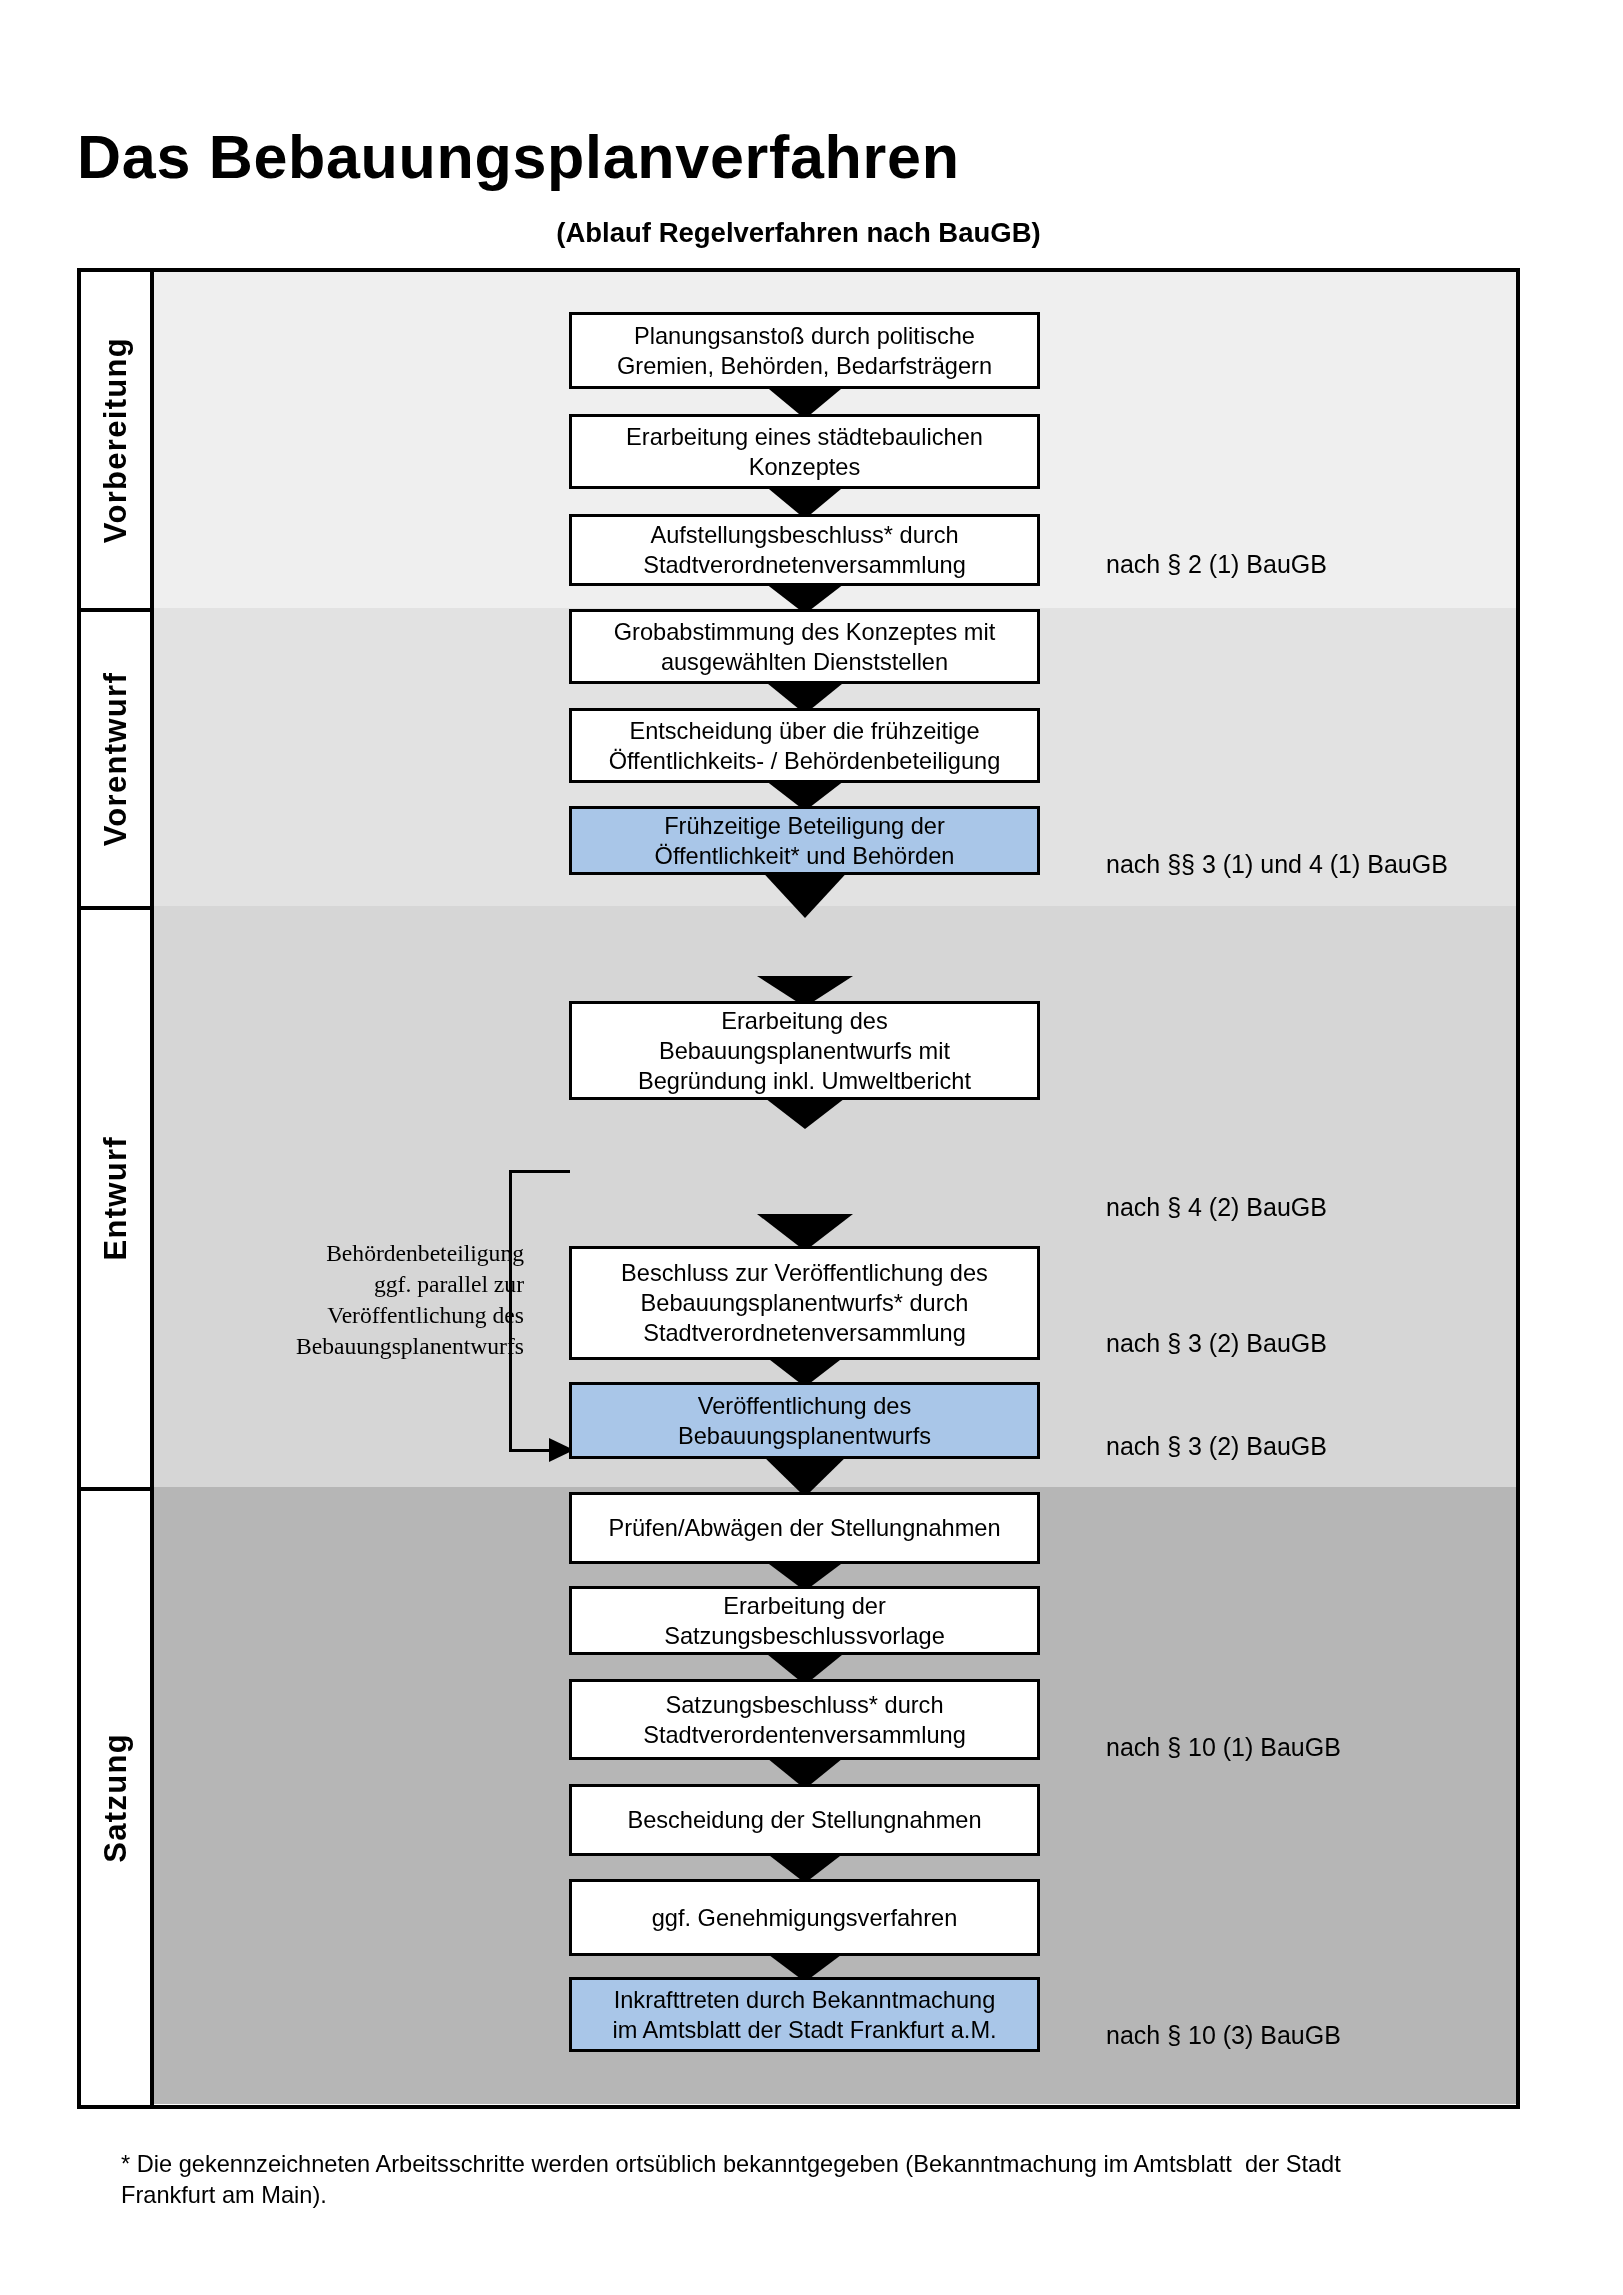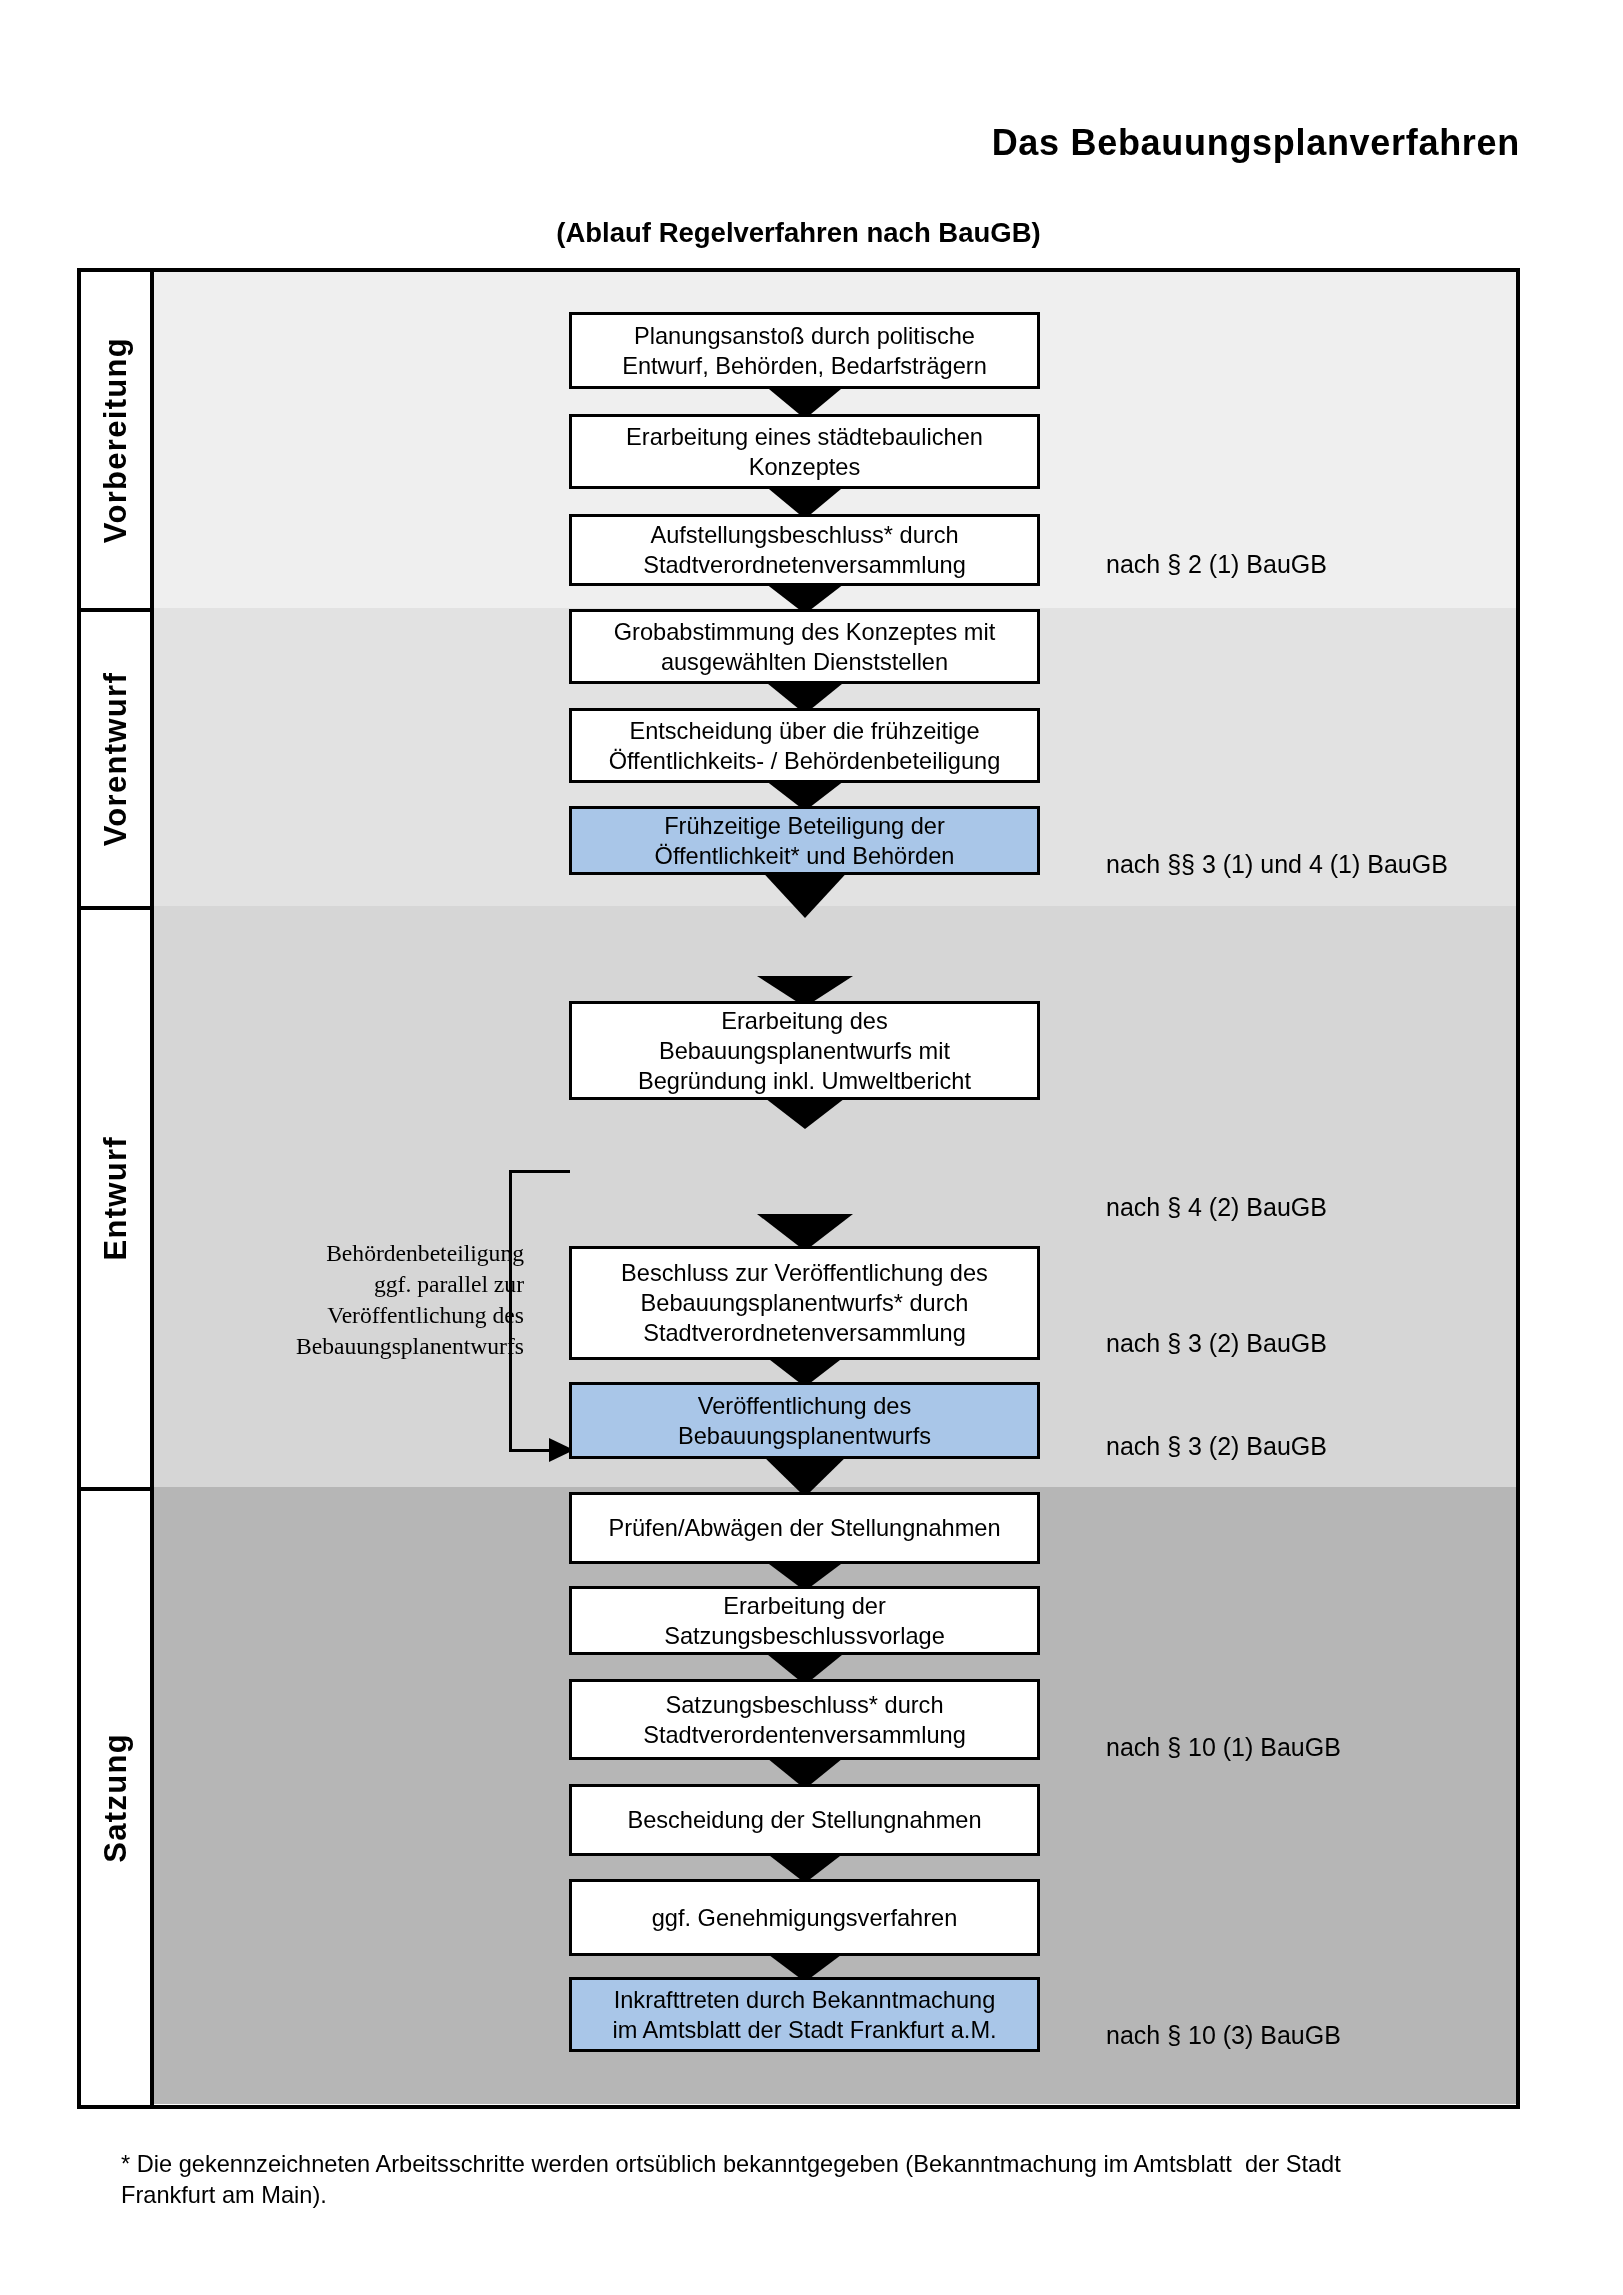--- a/index.html
+++ b/index.html
@@ -8,22 +8,22 @@
     width: 1623px;
     height: 2295px;
     background: #ffffff;
     font-family: "Liberation Sans", sans-serif;
     color: #000000;
     overflow: hidden;
   }
   .title {
     position: absolute;
     left: 77px; top: 122px; width: 1443px;
-    text-align: right;
-    font-size: 36px; font-weight: bold;
+    text-align: left;
+    font-size: 61px; font-weight: bold;
     letter-spacing: 0.7px;
   }
   .subtitle {
     position: absolute;
     left: 77px; top: 217px; width: 1443px;
     text-align: center;
     font-size: 27.5px; font-weight: bold;
   }
   .frame {
     position: absolute;
@@ -156,21 +156,21 @@
     <div class="main-col">
       <div class="sec sec-1" style="height:336px"></div>
       <div class="sec sec-2" style="height:298px"></div>
       <div class="sec sec-3" style="height:581px"></div>
       <div class="sec sec-4" style="height:617px"></div>
     </div>
   </div>
 
   <div class="box" style="top:312px;height:77px">
     <div class="t"><span class="bb"></span><span>Planungsanstoß durch politische
-Entwurf, Behörden, Bedarfsträgern</span></div>
+Gremien, Behörden, Bedarfsträgern</span></div>
   </div>
   <div class="box" style="top:414px;height:75px">
     <div class="t"><span class="bb"></span><span>Erarbeitung eines städtebaulichen
 Konzeptes</span></div>
   </div>
   <div class="box" style="top:514px;height:72px">
     <div class="t"><span class="bb">Aufstellungsbeschluss*</span><span> durch
 Stadtverordnetenversammlung</span></div>
   </div>
   <div class="box" style="top:609px;height:75px">

